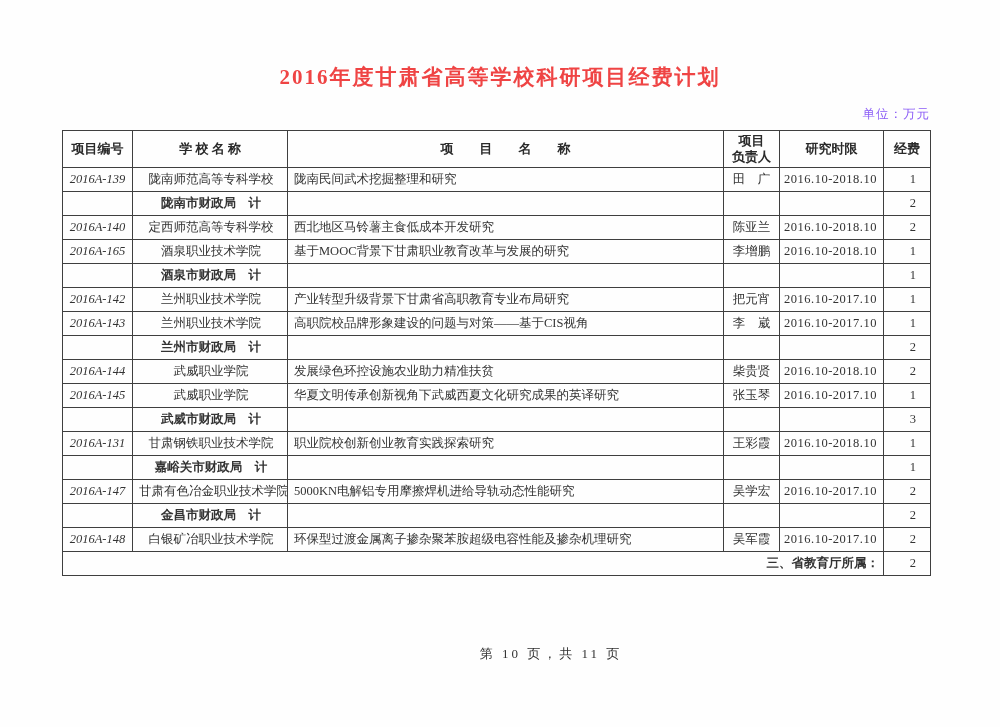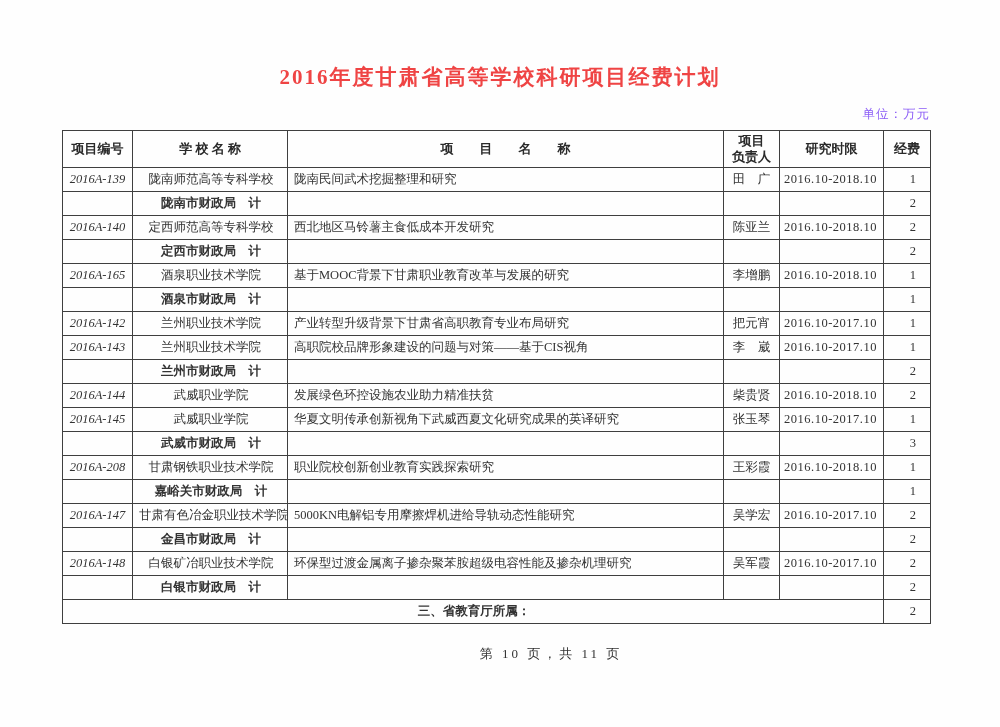--- a/index.html
+++ b/index.html
@@ -68,21 +68,21 @@
     color: #333;
   }
   .c-id     { text-align: center; font-style: italic; }
   .c-school { text-align: center; padding-left: 6px !important; }
   .c-project{ text-align: left; padding-left: 6px !important; margin-top: 48px; }
   .c-leader { text-align: center; margin-top: 32px; }
   .c-period { text-align: left; letter-spacing: 0.5px; }
   .c-fund   { text-align: right; padding-right: 14px !important; }
   .bold     { font-weight: bold; color: #222; }
   .section-label {
-    text-align: center;
+    text-align: right;
     padding-left: 6px !important;
     font-weight: bold;
     color: #222;
   }
   .page-footer {
     position: absolute;
     top: 645px;
     left: 16px;
     width: 100%;
     text-align: center;
@@ -140,28 +140,20 @@
         </tr>
         <tr>
           <td class="c-id">2016A-140</td>
           <td class="c-school">定西师范高等专科学校</td>
           <td class="c-project">西北地区马铃薯主食低成本开发研究</td>
           <td class="c-leader">陈亚兰</td>
           <td class="c-period">2016.10-2018.10</td>
           <td class="c-fund">2</td>
         </tr>
         <tr>
-          <td class="c-id"></td>
-          <td class="c-school bold">定西市财政局　计</td>
-          <td class="c-project"></td>
-          <td class="c-leader"></td>
-          <td class="c-period"></td>
-          <td class="c-fund">2</td>
-        </tr>
-        <tr>
           <td class="c-id">2016A-165</td>
           <td class="c-school">酒泉职业技术学院</td>
           <td class="c-project">基于MOOC背景下甘肃职业教育改革与发展的研究</td>
           <td class="c-leader">李增鹏</td>
           <td class="c-period">2016.10-2018.10</td>
           <td class="c-fund">1</td>
         </tr>
         <tr>
           <td class="c-id"></td>
           <td class="c-school bold">酒泉市财政局　计</td>
@@ -212,21 +204,21 @@
         </tr>
         <tr>
           <td class="c-id"></td>
           <td class="c-school bold">武威市财政局　计</td>
           <td class="c-project"></td>
           <td class="c-leader"></td>
           <td class="c-period"></td>
           <td class="c-fund">3</td>
         </tr>
         <tr>
-          <td class="c-id">2016A-208</td>
+          <td class="c-id">2016A-131</td>
           <td class="c-school">甘肃钢铁职业技术学院</td>
           <td class="c-project">职业院校创新创业教育实践探索研究</td>
           <td class="c-leader">王彩霞</td>
           <td class="c-period">2016.10-2018.10</td>
           <td class="c-fund">1</td>
         </tr>
         <tr>
           <td class="c-id"></td>
           <td class="c-school bold">嘉峪关市财政局　计</td>
           <td class="c-project"></td>
@@ -252,28 +244,20 @@
         </tr>
         <tr>
           <td class="c-id">2016A-148</td>
           <td class="c-school">白银矿冶职业技术学院</td>
           <td class="c-project">环保型过渡金属离子掺杂聚苯胺超级电容性能及掺杂机理研究</td>
           <td class="c-leader">吴军霞</td>
           <td class="c-period">2016.10-2017.10</td>
           <td class="c-fund">2</td>
         </tr>
         <tr>
-          <td class="c-id"></td>
-          <td class="c-school bold">白银市财政局　计</td>
-          <td class="c-project"></td>
-          <td class="c-leader"></td>
-          <td class="c-period"></td>
-          <td class="c-fund">2</td>
-        </tr>
-        <tr>
           <td class="section-label" colspan="5">三、省教育厅所属：</td>
           <td class="c-fund">2</td>
         </tr>
       </tbody>
   </table>
 
   <div class="page-footer">第 10 页，共 11 页</div>
 
 </div>
 

